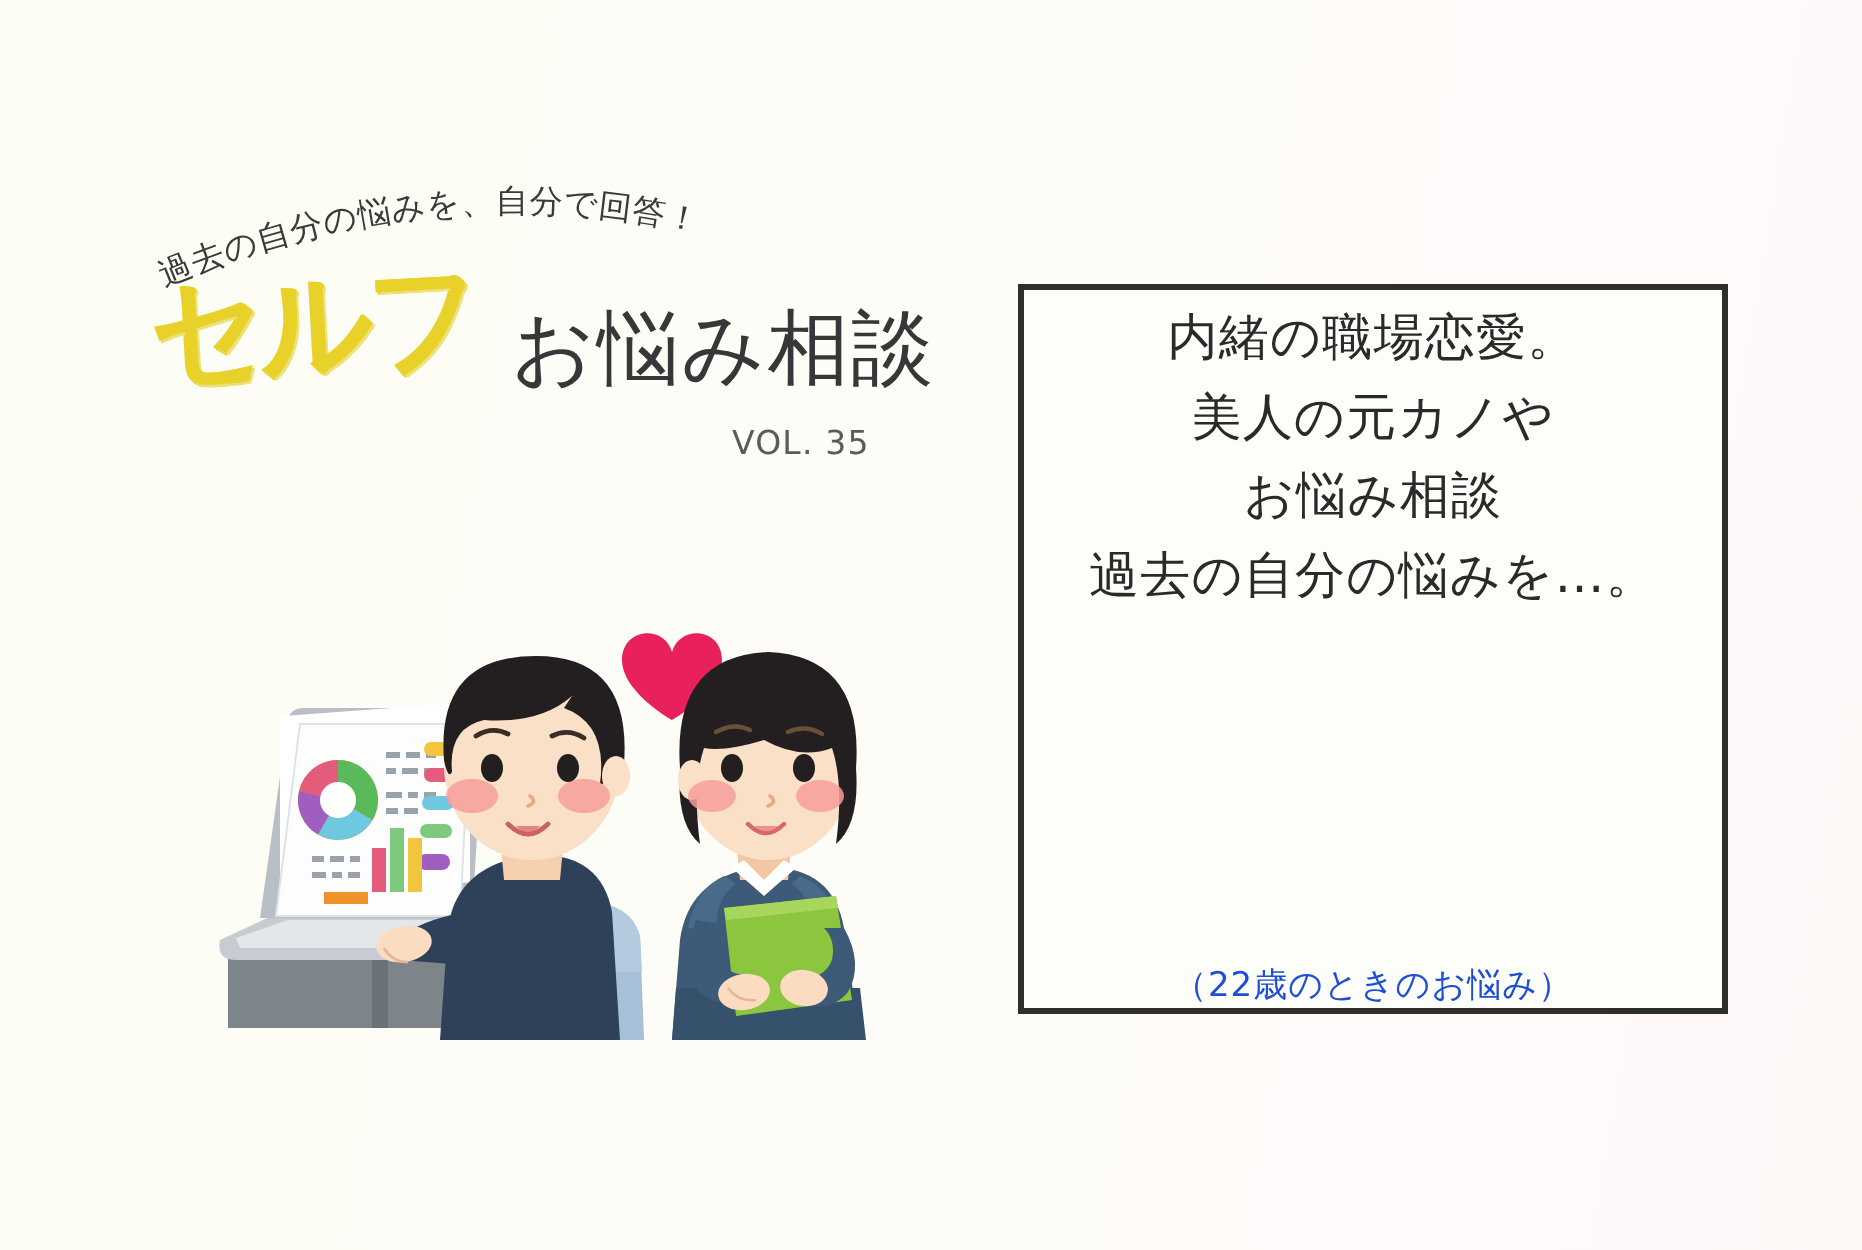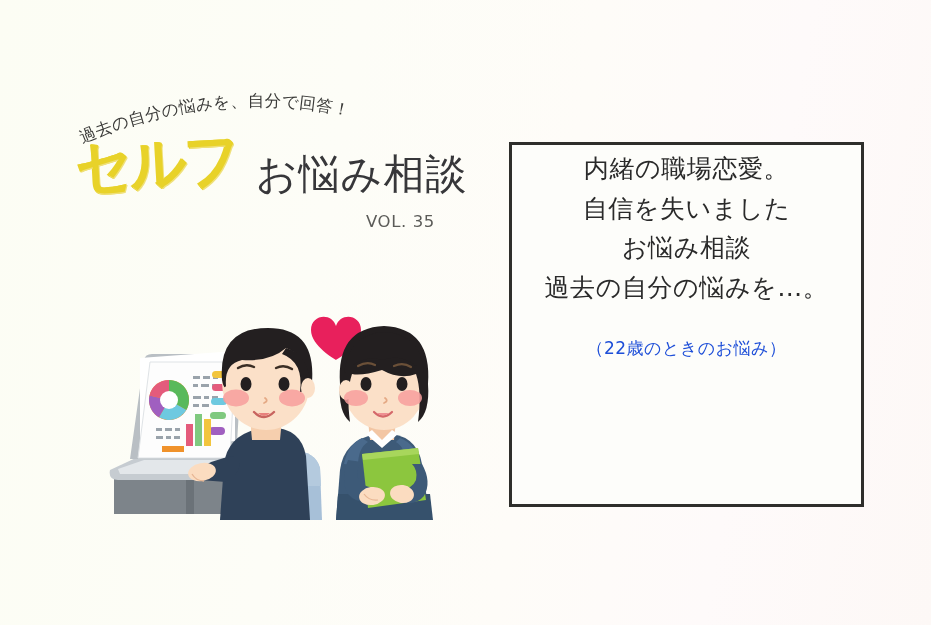--- a/index.html
+++ b/index.html
@@ -89,21 +89,21 @@
     left: 509px;
     top: 142px;
     width: 355px;
     height: 365px;
     box-sizing: border-box;
     border: 3px solid #2e2e2b;
     background: #fdfdfa;
     display: flex;
     flex-direction: column;
     align-items: center;
-    justify-content: flex-start;
+    justify-content: space-between;
   }
   #quote-lines {
     text-align: center;
     font-size: 25px;
     line-height: 1.58;
     color: #2a2a2a;
     font-family: "DejaVu Sans", "Liberation Sans", sans-serif;
     letter-spacing: 0.6px;
     margin-top: 4px;
   }
@@ -145,21 +145,21 @@
       <span id="logo-self">セルフ</span>
       <span id="logo-main">お悩み相談</span>
     </div>
 
     <div id="vol-label">VOL. 35</div>
   </div>
 
   <div id="quote-box">
     <div id="quote-lines">
       <div>内緒の職場恋愛。</div>
-      <div>自信を失いました</div>
+      <div>美人の元カノや</div>
       <div>お悩み相談</div>
       <div>過去の自分の悩みを…。</div>
     </div>
     <div id="quote-sub">（22歳のときのお悩み）</div>
   </div>
 
   <svg id="illustration" viewBox="0 0 350 232">
 
     <g>
       <rect x="14" y="182" width="192" height="44" fill="#7d848a"></rect>

